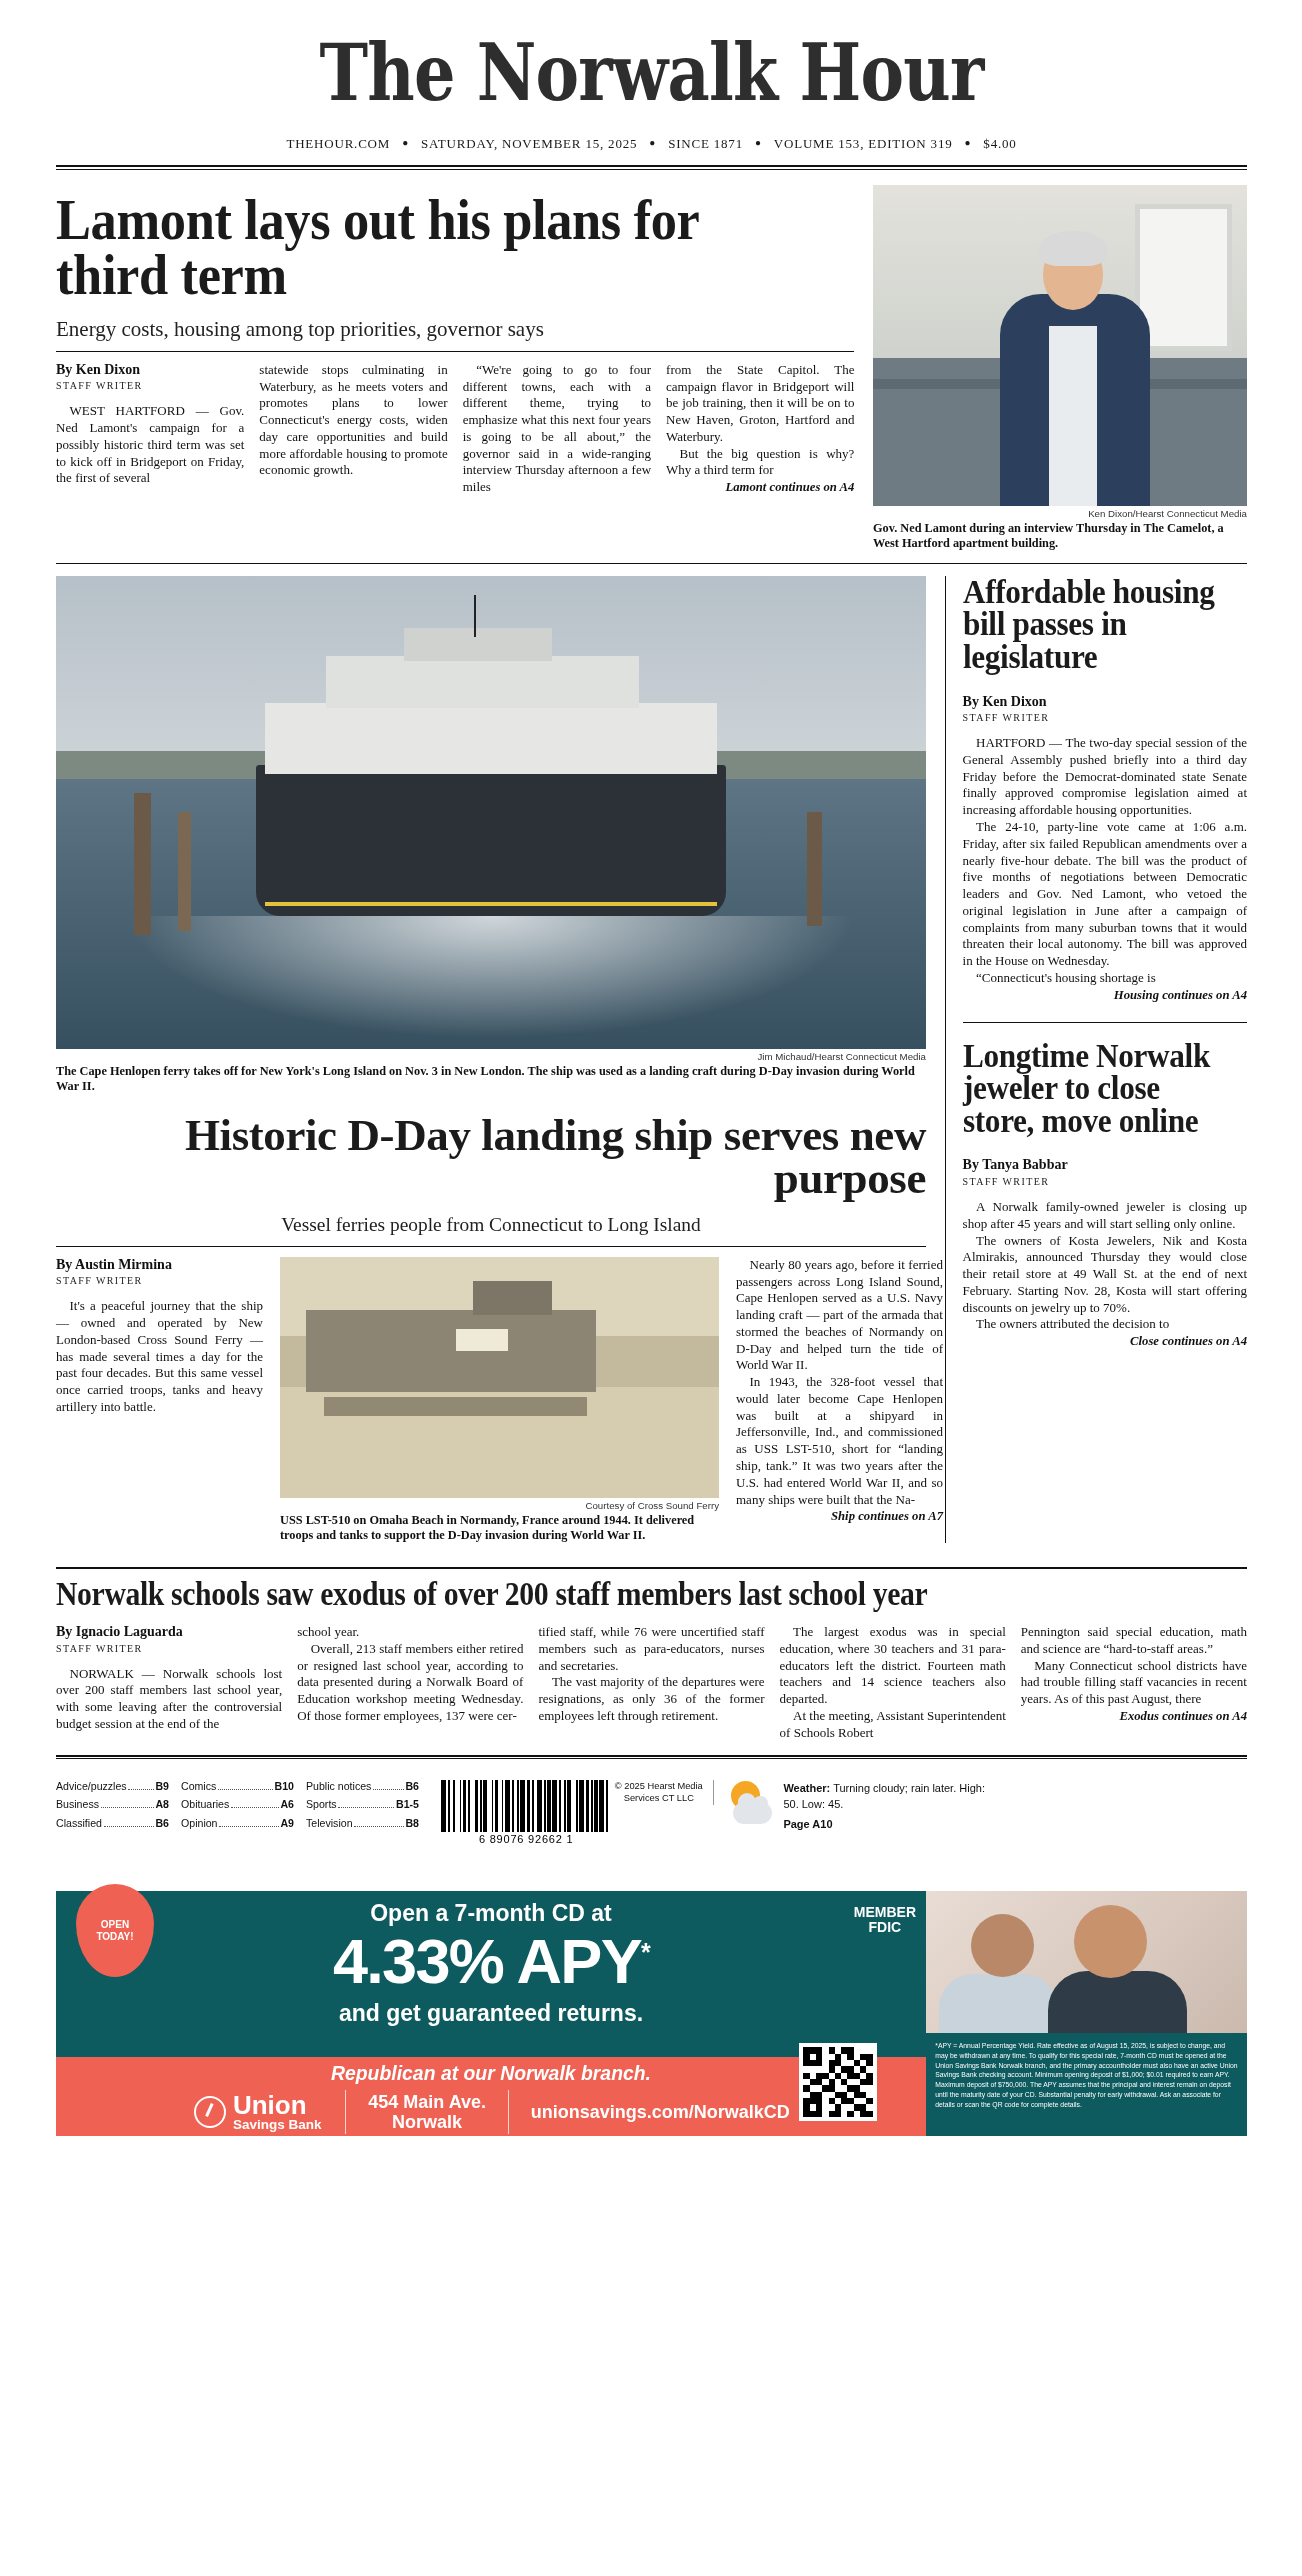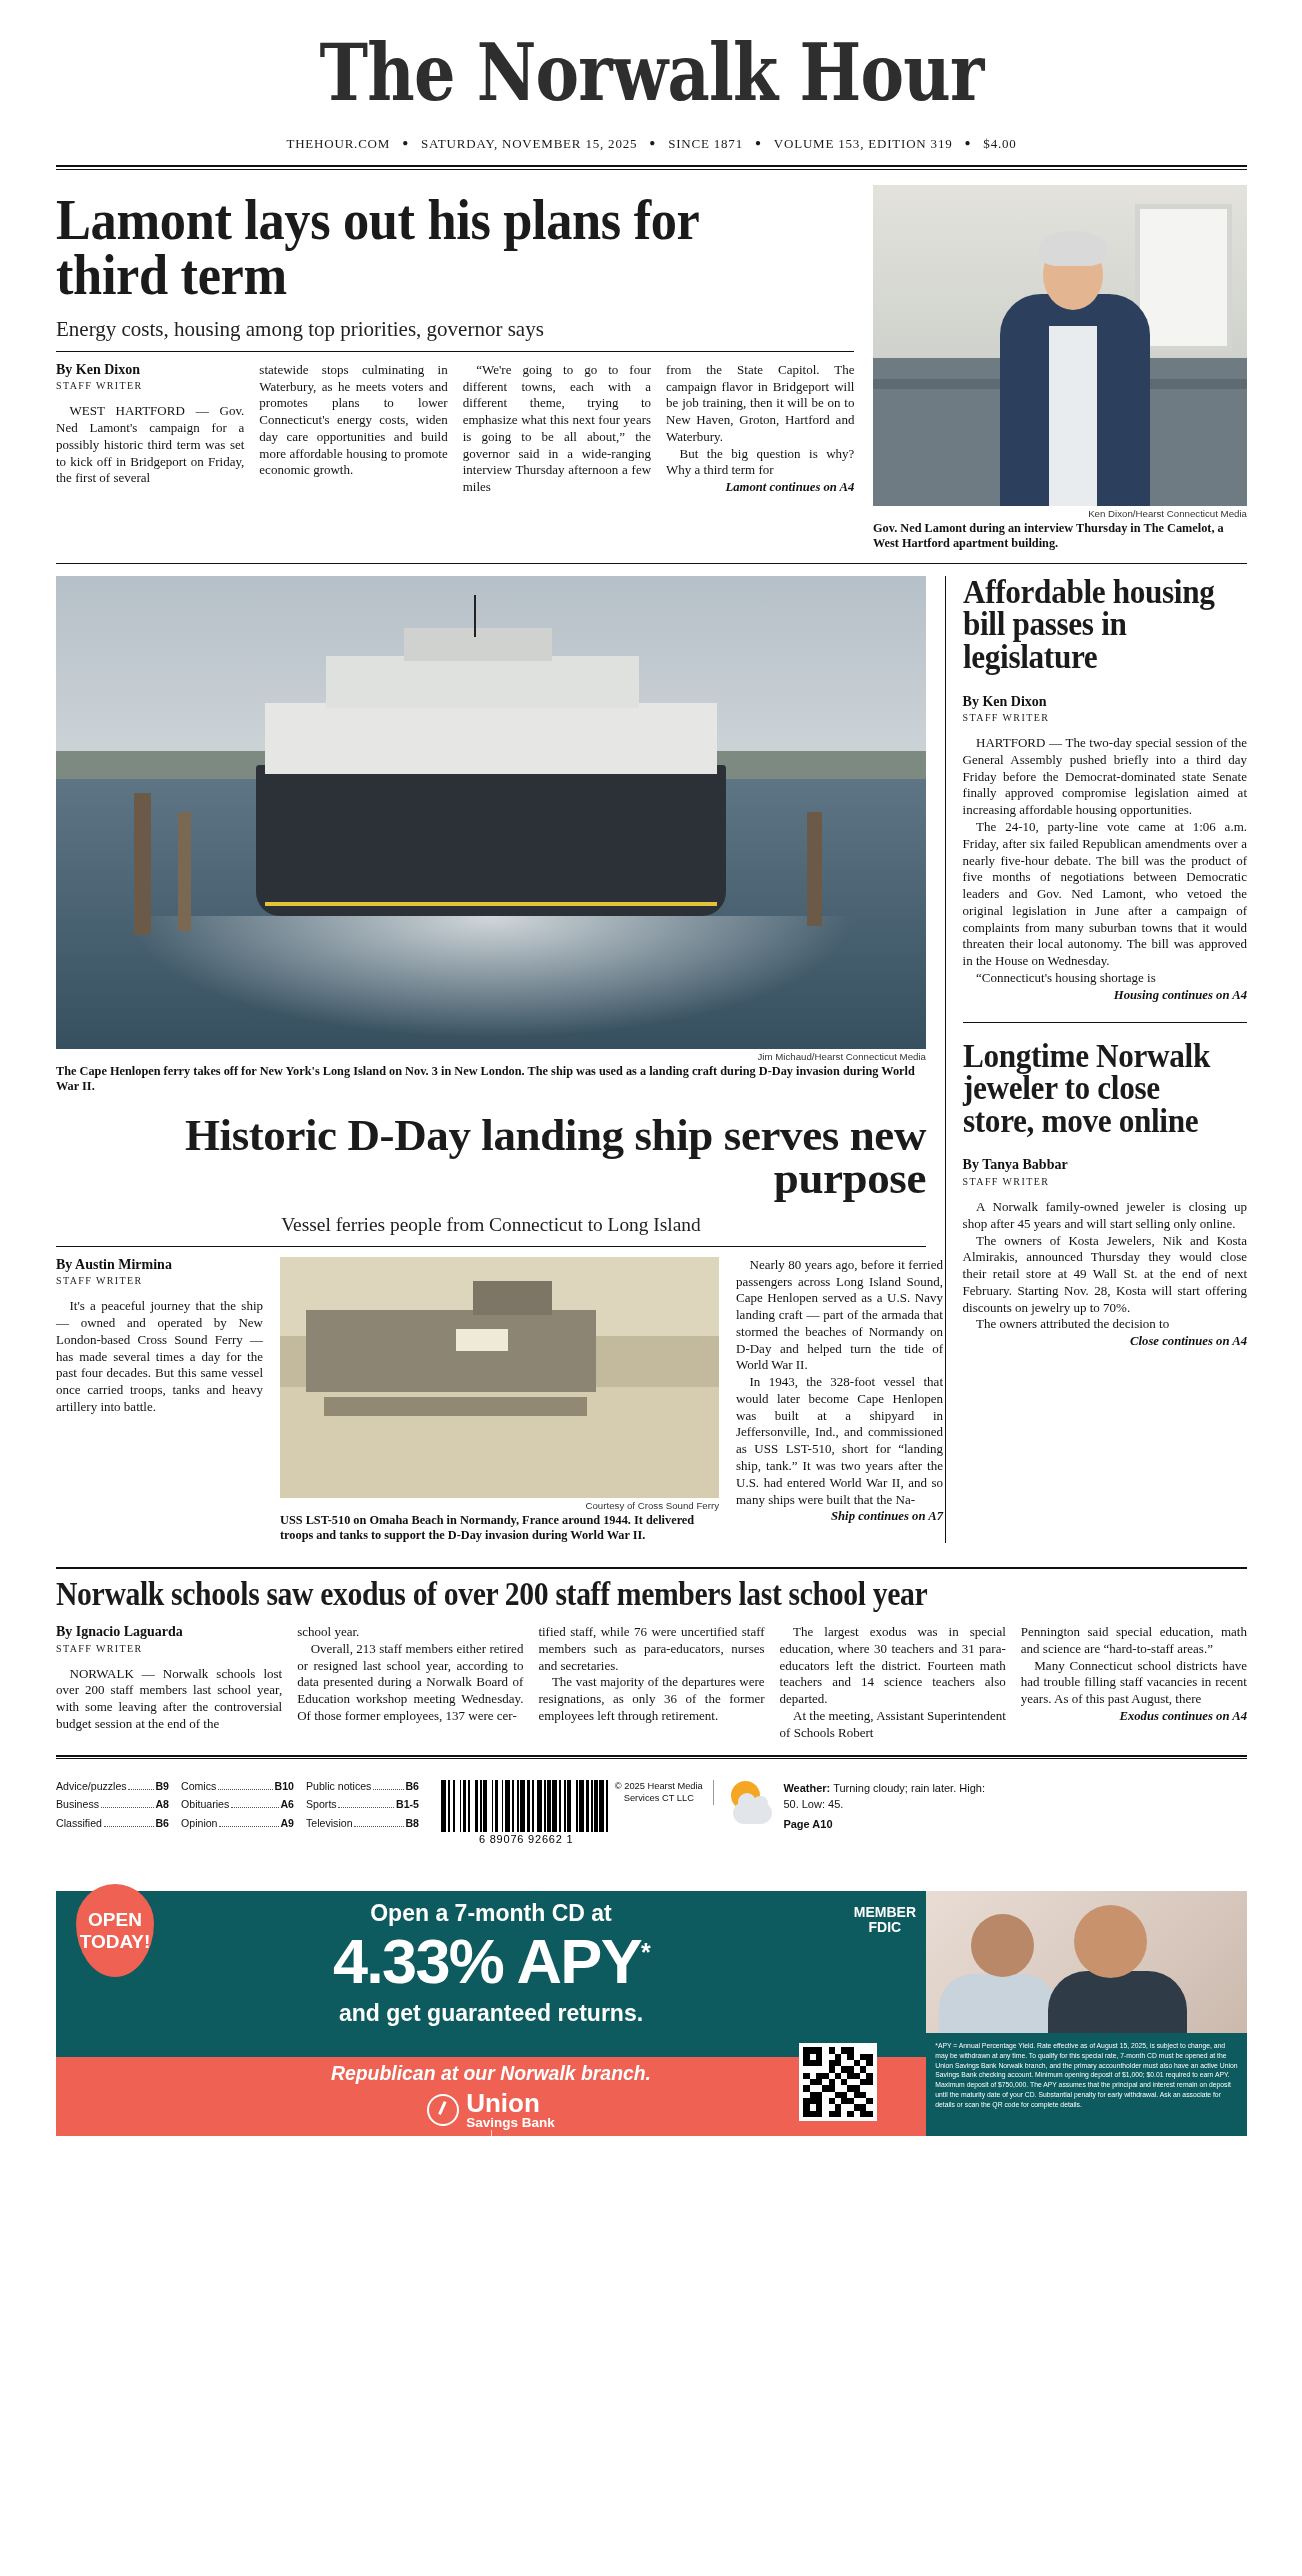--- a/index.html
+++ b/index.html
@@ -237,33 +237,33 @@
     height: 245px;
     position: relative;
   }
   .ad-left { width: 870px; position: relative; }
   .ad-teal { background: #0d5a5f; height: 166px; position: relative; }
   .ad-coral { background: #ef6152; height: 79px; position: relative; }
   .ad-badge {
     position:absolute; left: 20px; top: -6.8px; width: 78px; height: 93px;
     background:#ef6152; border-radius: 50% 50% 50% 50%/ 42% 42% 58% 58%;
     display:flex; flex-direction:column; align-items:center; justify-content:center;
-    color:#fff; font-family:"Liberation Sans",sans-serif; font-weight:700; font-size:19px;
+    color:#fff; font-family:"Liberation Sans",sans-serif; font-weight:700; font-size:10px;
     line-height:1.15; text-align:center; z-index: 4;
   }
   .ad-open { color:#fff; font-family:"Liberation Sans",sans-serif; font-weight:700;
     font-size: 23px; text-align:center; padding-top: 8.4px;}
   .ad-apy { color:#fff; font-family:"Liberation Sans",sans-serif; font-weight:700;
     font-size: 63px; text-align:center; letter-spacing:-1.7px; line-height:1.0; margin-top:3.4px; }
   .ad-apy sup { font-size: 25px; vertical-align: super; }
   .ad-sub { color:#fff; font-family:"Liberation Sans",sans-serif; font-weight:700;
     font-size: 23px; text-align:center; margin-top: 6.8px;}
   .ad-excl { color:#fff; font-family:"Liberation Sans",sans-serif; font-weight:700; font-style:italic;
     font-size: 19.4px; text-align:center; padding-top: 5px;}
-  .ad-bottomrow { display:flex; align-items:center; justify-content:center; gap: 0; padding-top: 5px; flex-direction: column;}
+  .ad-bottomrow { display:flex; align-items:center; justify-content:center; gap: 0; padding-top: 5px;}
   .ad-logo { display:flex; align-items:center; color:#fff; padding: 0 24px;}
   .ad-logo-mark { width: 32px; height: 32px; border: 2.5px solid #fff; border-radius: 50%; position: relative; margin-right: 6.8px;}
   .ad-logo-mark:after{content:"";position:absolute;left:12px;top:5px;width:2.5px;height:13.5px;background:#fff;transform:rotate(24deg);}
   .ad-logo-txt { font-family:"Liberation Sans",sans-serif; font-weight:700; line-height:1.0;}
   .ad-logo-txt .u { font-size: 26px; }
   .ad-logo-txt .s { font-size: 13.5px; }
   .ad-div { width:0.8px; height:44px; background:rgba(255,255,255,.75); }
   .ad-addr { color:#fff; font-family:"Liberation Sans",sans-serif; font-weight:700; font-size:18px;
     text-align:center; padding: 0 22px; line-height:1.15;}
   .ad-url { color:#fff; font-family:"Liberation Sans",sans-serif; font-weight:700; font-size:18px; padding:0 22px;}

